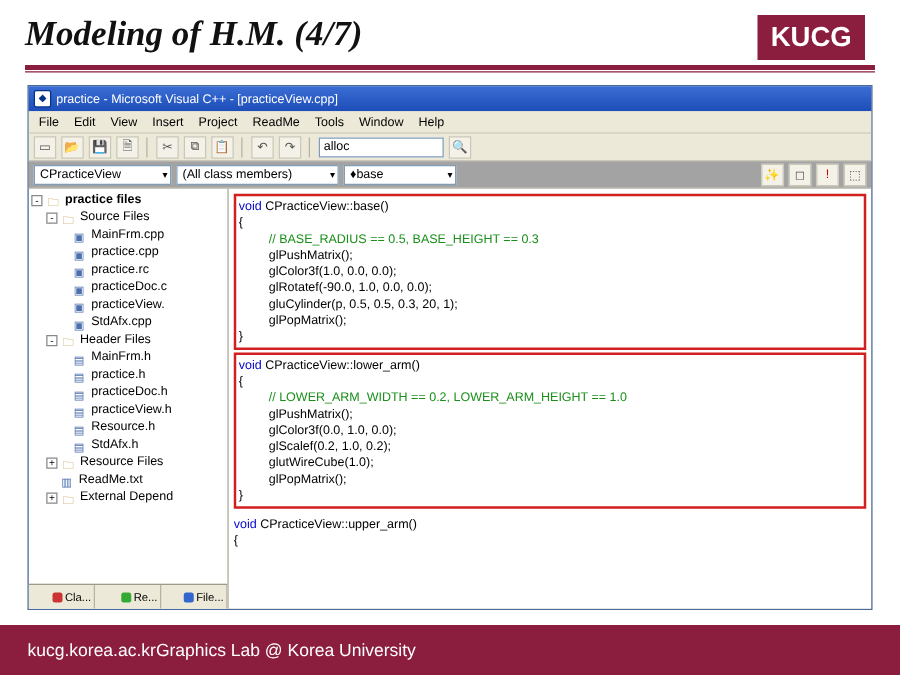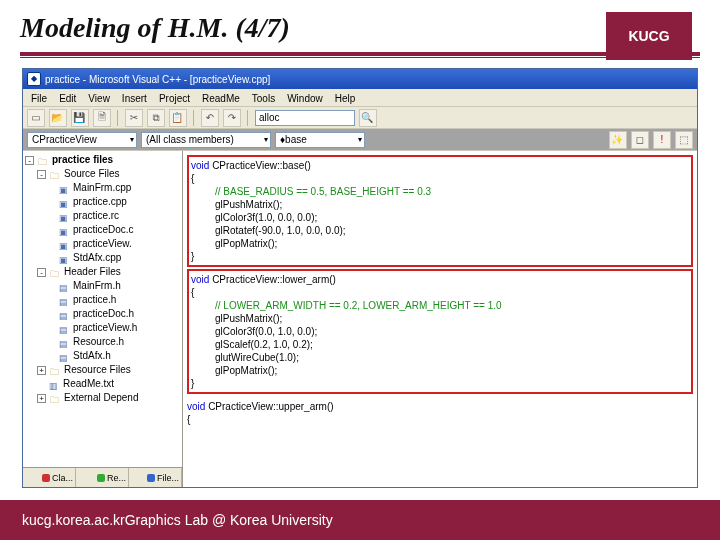--- a/index.html
+++ b/index.html
@@ -1,19 +1,19 @@
 <!DOCTYPE html>
 <html><head>
 <meta charset="utf-8">
 <style>
 * { margin:0; padding:0; box-sizing:border-box; font-family:Tahoma,Verdana,sans-serif; }
 body { width:720px; height:540px; background:#fff; position:relative; overflow:hidden; }
 .slide-title { font-family:Georgia,'Times New Roman',serif; font-style:italic; font-weight:bold; font-size:28px; padding:12px 20px 4px 20px; color:#111; }
 .title-rule { margin:4px 20px 0 20px; height:6px; border-top:4px solid #8b1e3f; border-bottom:1px solid #8b1e3f; }
-.kucg-badge { position:absolute; top:12px; right:28px; width:86px; height:48px; background:#8b1e3f; color:#fff; font-weight:bold; font-size:14px; display:flex; align-items:center; justify-content:center; }
+.kucg-badge { position:absolute; top:12px; right:28px; width:86px; height:36px; background:#8b1e3f; color:#fff; font-weight:bold; font-size:22px; display:flex; align-items:center; justify-content:center; }
 .ide { margin:10px 22px 0 22px; border:1px solid #4b6a9b; height:420px; background:#ece9d8; display:flex; flex-direction:column; font-size:10px; }
 .titlebar { height:20px; background:linear-gradient(#3b6ed5,#1d4db8); color:#fff; display:flex; align-items:center; padding:0 4px; gap:4px; }
 .titlebar .icon { width:14px; height:14px; background:#fff; border:1px solid #06338a; display:inline-block; font-size:8px; text-align:center; line-height:12px; color:#06338a; border-radius:2px;}
 .menubar { height:18px; background:#ece9d8; display:flex; align-items:flex-end; padding:0 2px; gap:0; border-bottom:1px solid #cac6b8; }
 .menubar span { padding:2px 6px; cursor:default; }
 .toolbar { height:22px; background:#ece9d8; border-bottom:1px solid #cac6b8; display:flex; align-items:center; padding:0 4px; gap:4px; }
 .tb-btn { width:18px; height:18px; border:1px solid #cac6b8; background:#f4f2e8; display:flex; align-items:center; justify-content:center; font-size:10px; color:#555; }
 .tb-sep { width:2px; height:16px; border-left:1px solid #b7b3a3; margin:0 2px; }
 .tb-field { height:16px; border:1px solid #7f9db9; background:#fff; padding:0 3px; font-size:10px; display:flex; align-items:center; }
 .classbar { height:22px; background:#a3a3a3; border-bottom:1px solid #cac6b8; display:flex; align-items:center; padding:0 4px; gap:4px; }
@@ -186,20 +186,21 @@
     </div>
 
     <div class="editor">
       <div class="codeblock">
         <div><span class="kw">void</span> <span>CPracticeView::base()</span></div>
         <div>{</div>
         <div style="padding-left:24px" class="cm">// BASE_RADIUS == 0.5, BASE_HEIGHT == 0.3</div>
         <div style="padding-left:24px">glPushMatrix();</div>
         <div style="padding-left:24px">glColor3f(1.0, 0.0, 0.0);</div>
         <div style="padding-left:24px">glRotatef(-90.0, 1.0, 0.0, 0.0);</div>
+        <div style="padding-left:24px">gluCylinder(p, 0.5, 0.5, 0.3, 20, 1);</div>
         <div style="padding-left:24px">glPopMatrix();</div>
         <div>}</div>
       </div>
       <div class="codeblock">
         <div><span class="kw">void</span> <span>CPracticeView::lower_arm()</span></div>
         <div>{</div>
         <div style="padding-left:24px" class="cm">// LOWER_ARM_WIDTH == 0.2, LOWER_ARM_HEIGHT == 1.0</div>
         <div style="padding-left:24px">glPushMatrix();</div>
         <div style="padding-left:24px">glColor3f(0.0, 1.0, 0.0);</div>
         <div style="padding-left:24px">glScalef(0.2, 1.0, 0.2);</div>

